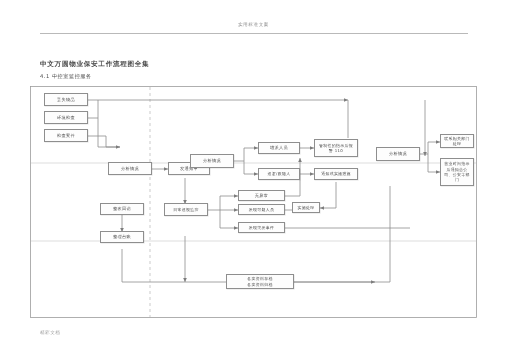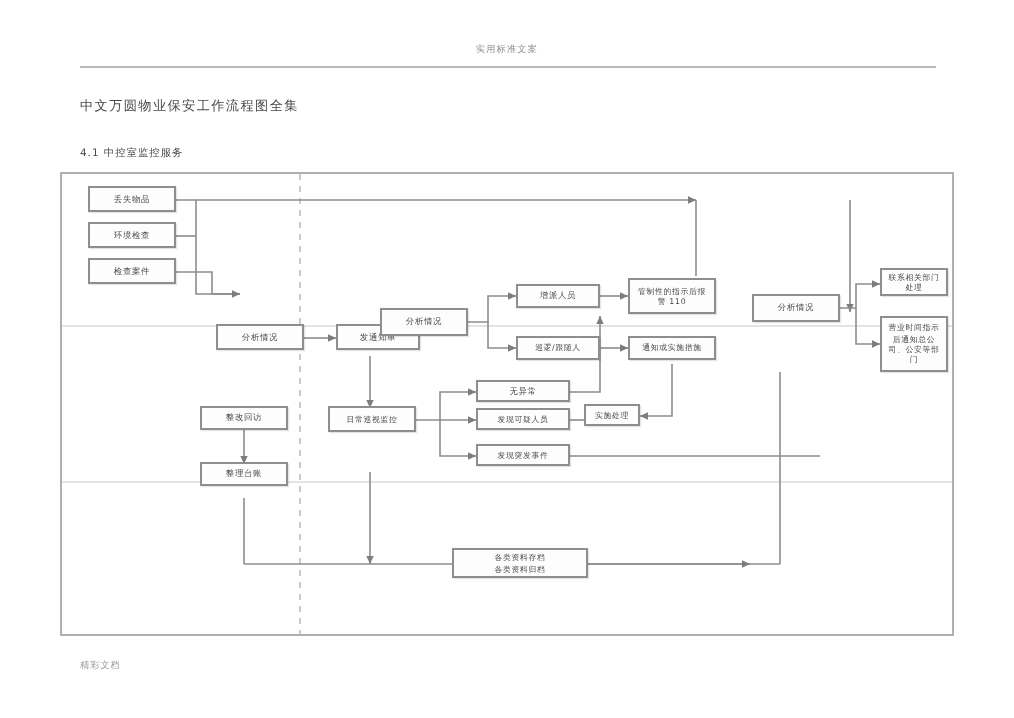--- a/index.html
+++ b/index.html
@@ -36,24 +36,25 @@
     position: absolute;
     left: 40px; top: 33px;
     width: 428px;
     height: 1px;
     background: #b9b9b9;
   }
 
   
   #doc-title {
     position: absolute;
-    left: 40px; top: 49px;
+    left: 40px; top: 60px;
     font-size: 6.6px;
     letter-spacing: 0.7px;
     color: #4a4a4a;
+    font-weight: bold;
   }
   #section-title {
     position: absolute;
     left: 40px; top: 73px;
     font-size: 5.2px;
     letter-spacing: 0.5px;
     color: #4a4a4a;
   }
 
   

